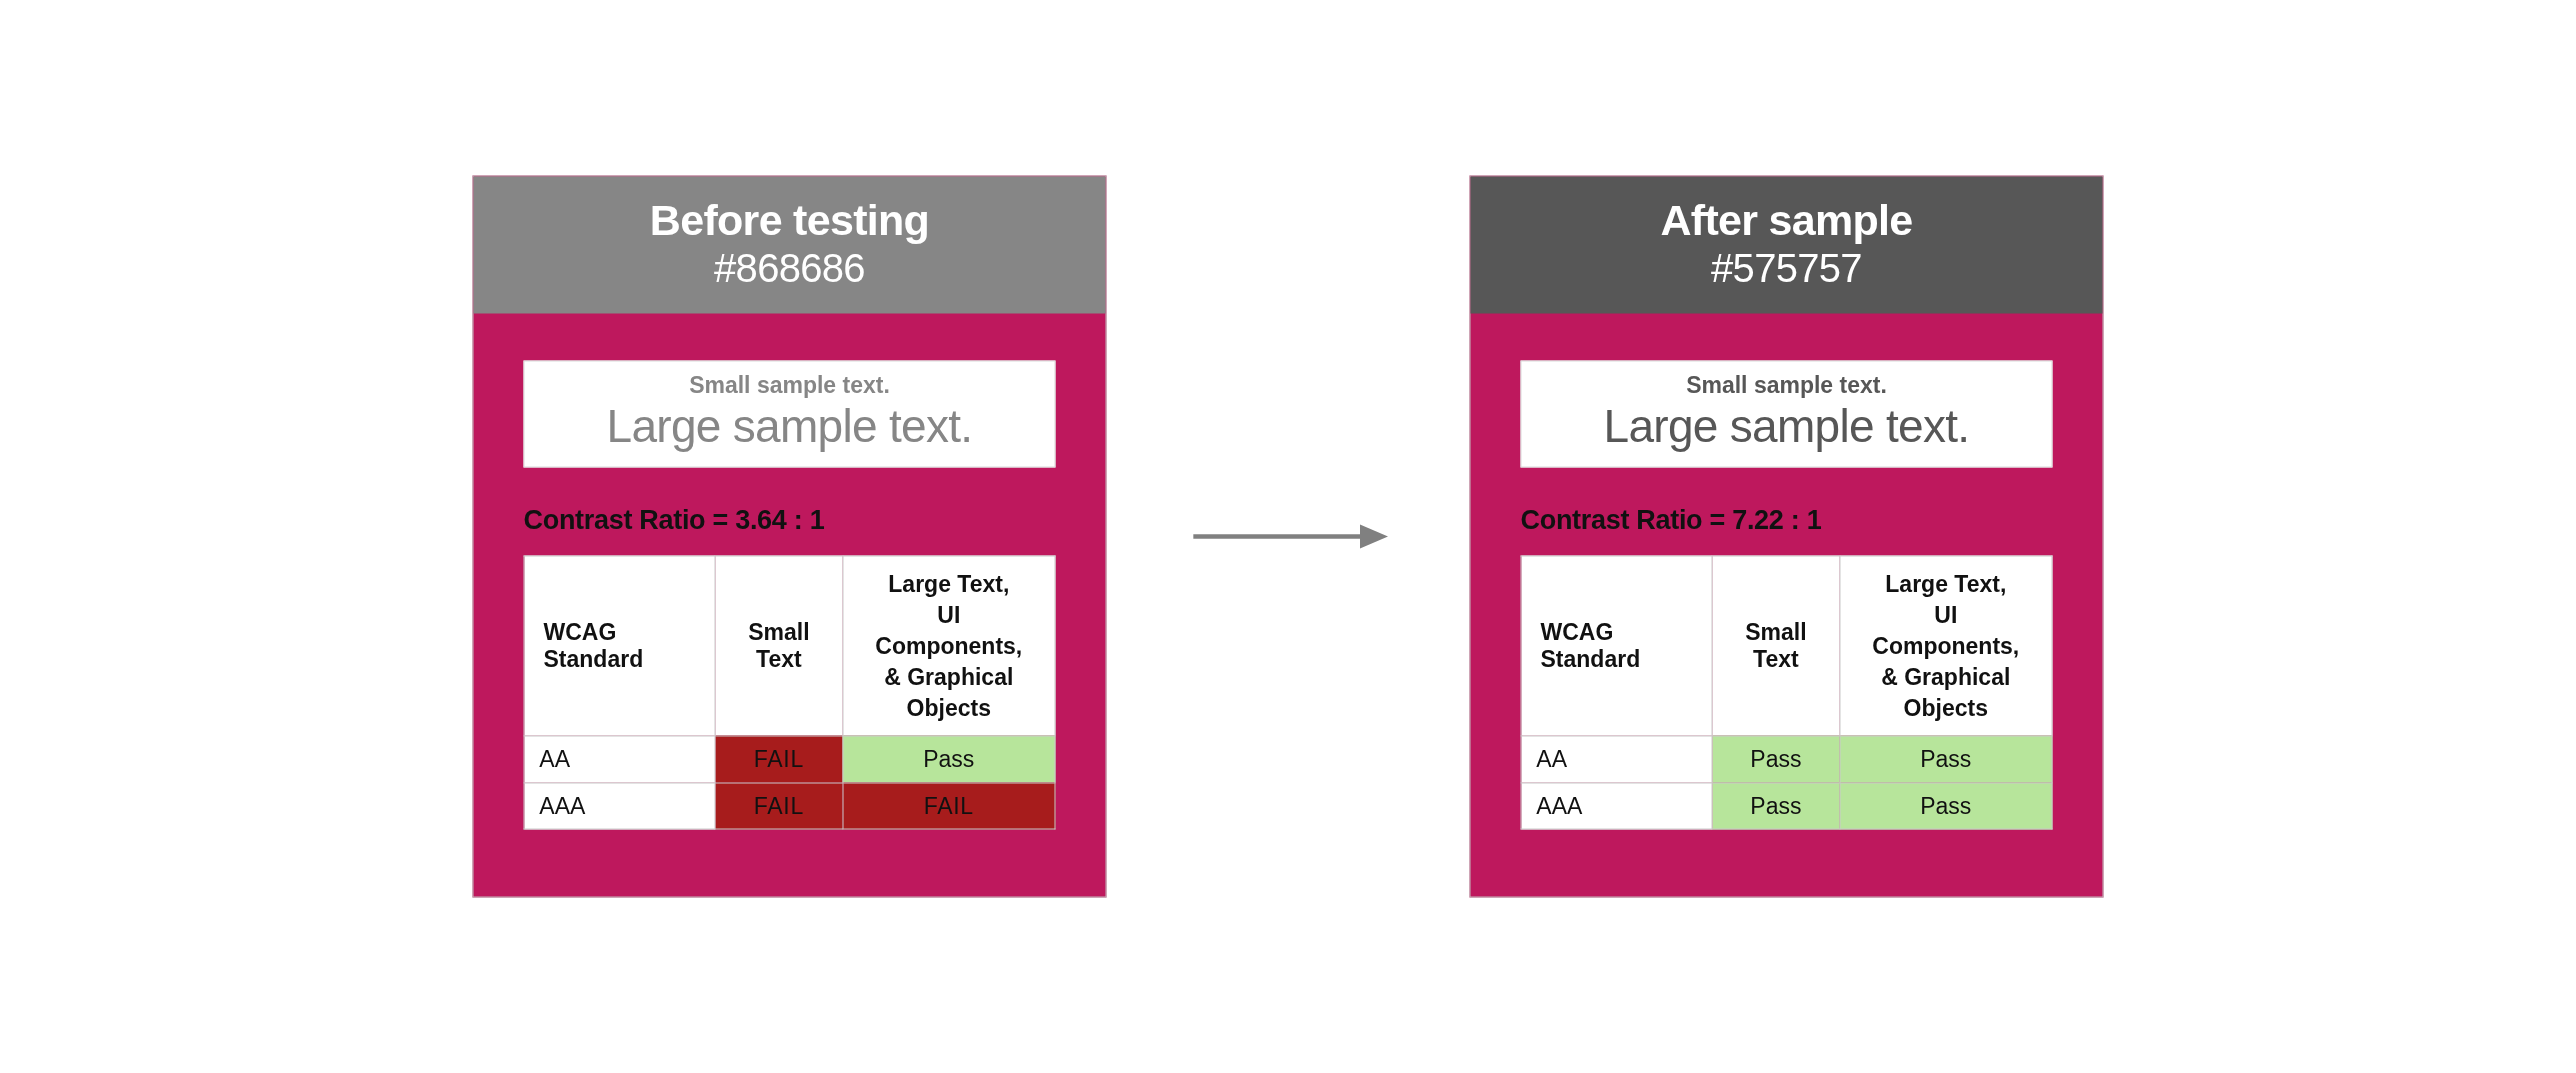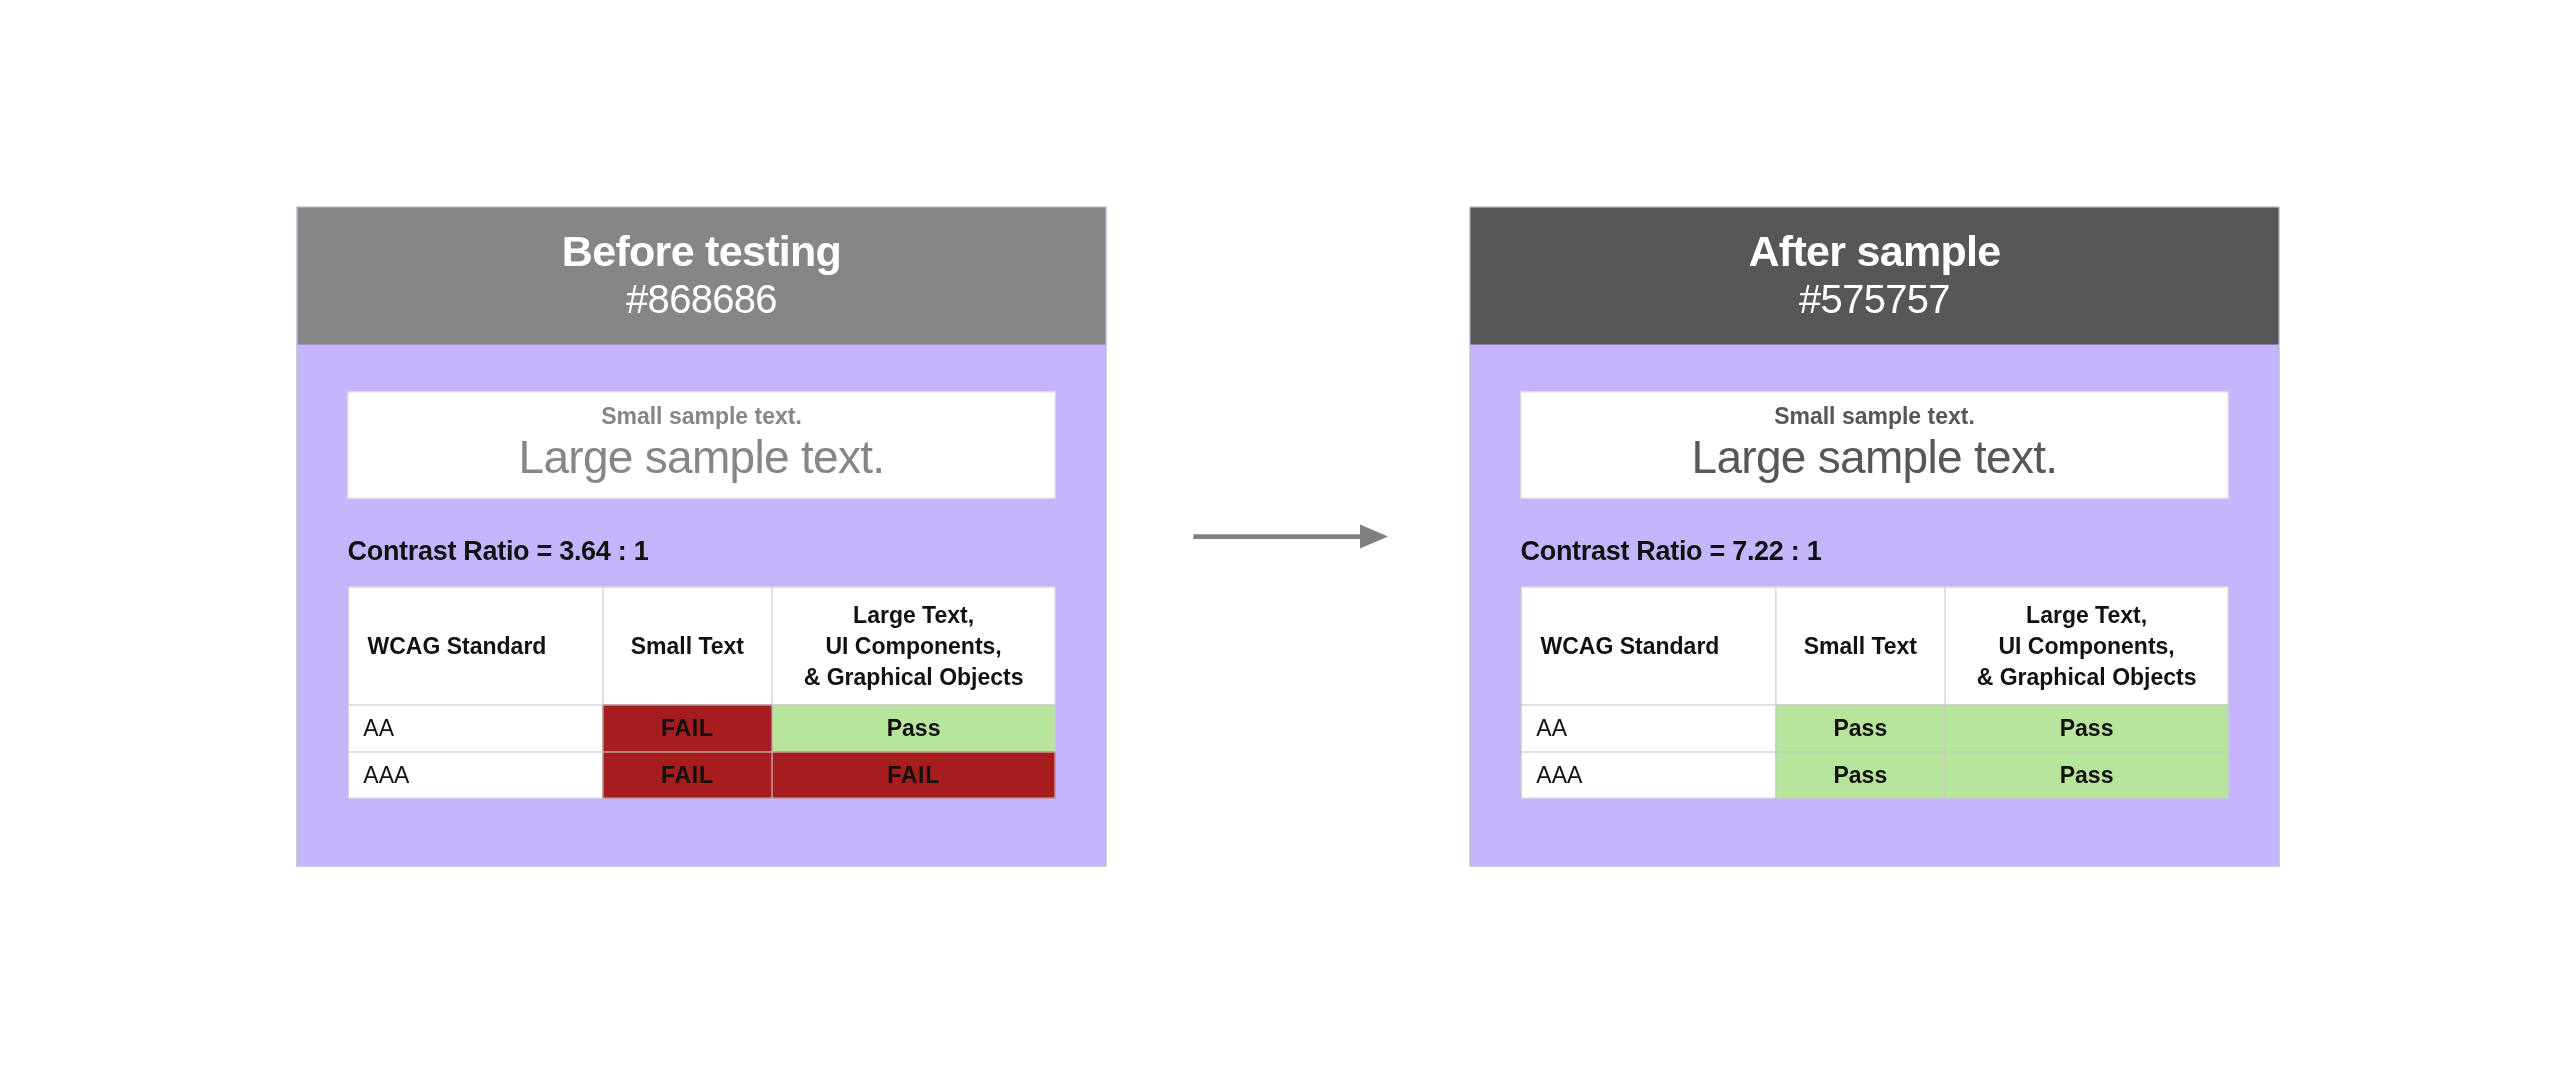--- a/index.html
+++ b/index.html
@@ -13,23 +13,23 @@
   .stage {
     position: absolute;
     left: 50%;
     top: 50%;
     transform: translate(-50%, -50%);
     display: flex;
     align-items: center;
     gap: 81px;
   }
   .panel {
-    width: 810px;
+    width: 634px;
     border: 1.3px solid #bfbfbf;
-    background: #c4b5fd;
+    background: #be185d;
     display: flex;
     flex-direction: column;
   }
   .panel-header {
     padding: 20px 13.4px 23.5px 13.4px;
     text-align: center;
     color: #ffffff;
   }
   .panel-header .title {
     font-size: 43px;
@@ -97,21 +97,21 @@
   }
   table.results td.rowlabel {
     font-weight: 400;
     text-align: left;
     padding: 9.4px 14.8px;
     background: #ffffff;
   }
   table.results td.cell {
     text-align: center;
     padding: 9.4px 6.7px;
-    font-weight: 700;
+    font-weight: 400;
   }
   .pass {
     background: #b7e59b;
     color: #222222;
     font-weight: 400;
   }
   .fail {
     background: #a71c1c;
     color: #ffffff;
     font-weight: 700;

